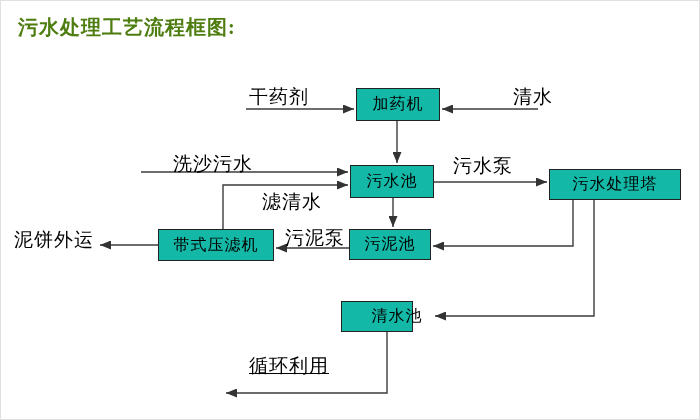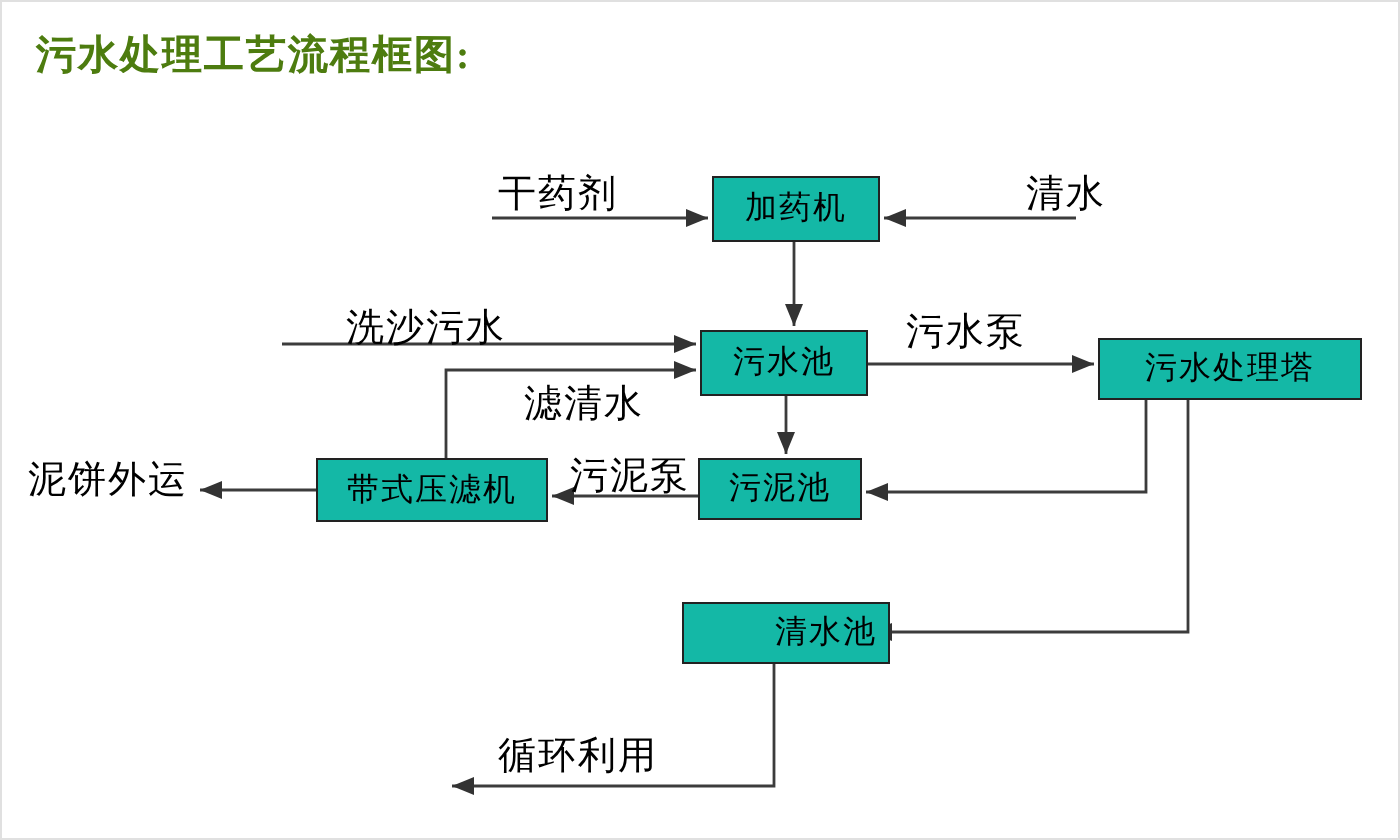--- a/index.html
+++ b/index.html
@@ -90,22 +90,22 @@
       <polyline points="593,199 593,315 434,315" class="connector" stroke="#3c3c3c" marker-end="url(#arrowhead)"></polyline>
       <polyline points="386,331 386,392 225,392" class="connector" stroke="#3c3c3c" marker-end="url(#arrowhead)"></polyline>
     </svg>
 
   <div id="diagram"></div>
 <div class="node" style="left: 355px; top: 87px; width: 84px; height: 33px;">加药机</div>
     <div class="node" style="left: 349px; top: 164px; width: 84px; height: 33px;">污水池</div>
     <div class="node" style="left: 548px; top: 168px; width: 132px; height: 31px;">污水处理塔</div>
     <div class="node" style="left: 157px; top: 228px; width: 116px; height: 32px;">带式压滤机</div>
     <div class="node" style="left: 348px; top: 228px; width: 82px; height: 31px;">污泥池</div>
-    <div class="node" style="left: 340px; top: 300px; width: 104px; height: 31px; padding-left: 40px;">清水池</div>
+    <div class="node" style="left: 340px; top: 300px; width: 72px; height: 31px; padding-left: 40px;">清水池</div>
     <div class="flow-label" style="left: 248px; top: 83px;">干药剂</div>
     <div class="flow-label" style="left: 476px; top: 83px; margin-left: 36px;">清水</div>
     <div class="flow-label" style="left: 172px; top: 150px;">洗沙污水</div>
     <div class="flow-label" style="left: 452px; top: 152px;">污水泵</div>
     <div class="flow-label" style="left: 241px; top: 188px; margin-left: 20px;">滤清水</div>
     <div class="flow-label" style="left: 284px; top: 224px;">污泥泵</div>
     <div class="flow-label" style="left: 13px; top: 226px;">泥饼外运</div>
-    <div class="flow-label" style="left: 248px; top: 364px;">循环利用</div>
+    <div class="flow-label" style="left: 248px; top: 352px; text-decoration: underline;">循环利用</div>
   </div>
 
 </body></html>

